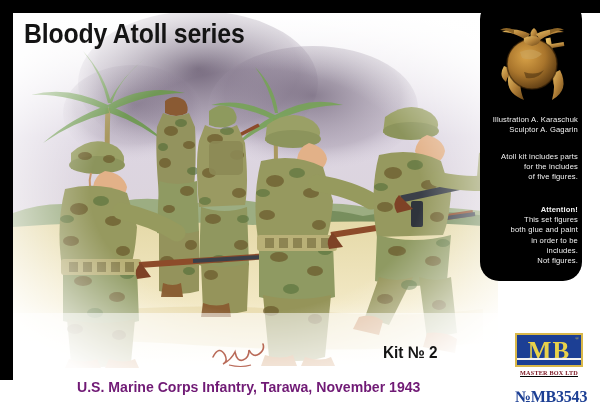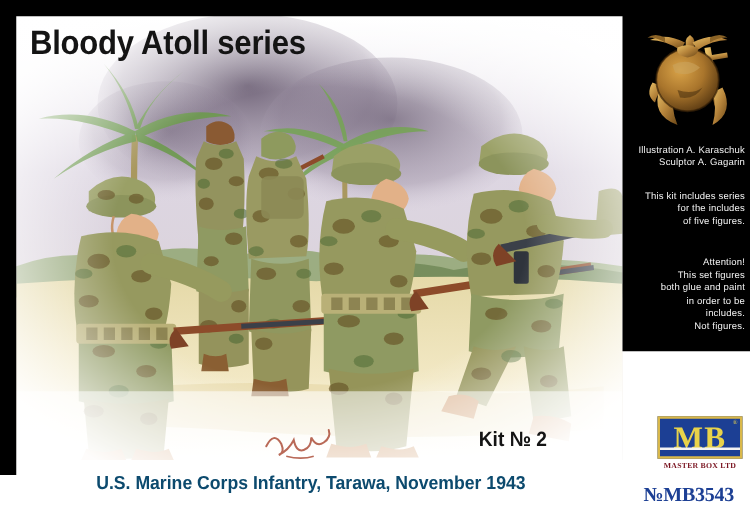--- a/index.html
+++ b/index.html
@@ -6,37 +6,37 @@
   body{font-family:"Liberation Sans",sans-serif;}
   #box-art{
     position:relative;width:600px;height:419px;overflow:hidden;
     background:#ffffff;
   }
   
   #frame-top{position:absolute;left:0;top:0;width:600px;height:13px;background:#000;}
   #frame-left{position:absolute;left:0;top:0;width:13px;height:380px;background:#000;}
   
   #info-panel{
-    position:absolute;left:498px;top:0;width:102px;height:281px;background:#000;
+    position:absolute;left:480px;top:0;width:102px;height:281px;background:#000;border-radius:19px;
   }
   
   #ega{
     position:absolute;left:10px;top:10px;width:84px;height:94px;
   }
   #ega svg{display:block;}
   
   .panel-text{
     position:absolute;left:2px;width:96px;text-align:right;padding-right:6px;
     color:#f2f2f2;font-family:"Liberation Sans",sans-serif;
     font-size:7.6px;line-height:10.2px;letter-spacing:.15px;
   }
   #credits{top:115px;}
   #kit-includes{top:152px;}
   #attention{top:205px;}
-  #attention .attn-head{display:block;}
+  #attention .attn-head{display:block;font-weight:bold;}
   
   #artwork{
     position:absolute;left:13px;top:13px;width:485px;height:355px;overflow:hidden;
     background:#ffffff;
   }
   #artwork svg{display:block;width:485px;height:355px;}
   
   #title{
     position:absolute;left:24px;top:19px;
     font-family:"Liberation Sans",sans-serif;
@@ -50,26 +50,26 @@
     position:absolute;left:383px;top:343px;
     font-family:"Liberation Sans",sans-serif;
     font-weight:bold;font-size:16.5px;color:#141414;
     transform:scaleX(.93);transform-origin:left center;
     white-space:nowrap;z-index:6;
   }
   
   #caption{
     position:absolute;left:0;top:378px;width:498px;text-align:center;
     font-family:"Liberation Sans",sans-serif;
-    font-weight:bold;font-size:15px;color:#0c4a6e;
+    font-weight:bold;font-size:15px;color:#701a75;
     z-index:6;
   }
   #caption span{display:inline-block;transform:scaleX(.94);}
   
-  #mb-logo{position:absolute;left:526px;top:333px;width:68px;}
+  #mb-logo{position:absolute;left:515px;top:333px;width:68px;text-decoration:underline;}
   #mb-badge{
     width:68px;height:34px;background:#1c3f94;
     border:2px solid #d9b84a;box-sizing:border-box;
     position:relative;overflow:hidden;
   }
   #mb-letters{
     position:absolute;left:0;top:0;width:100%;height:100%;
     display:flex;align-items:center;justify-content:center;
     color:#e8d24a;font-family:"Liberation Serif",serif;font-weight:bold;
     font-size:25px;letter-spacing:1px;line-height:1;
@@ -387,21 +387,21 @@
         <path d="M60 20 q 8 -4 14 0 q -8 0 -14 4 z" fill="#8b6326"></path>
       </svg>
     </div>
 
     <div class="panel-text" id="credits">
       <div>Illustration A. Karaschuk</div>
       <div>Sculptor A. Gagarin</div>
     </div>
 
     <div class="panel-text" id="kit-includes">
-      <div>This kit includes series</div>
+      <div>Atoll kit includes parts</div>
       <div>for the includes</div>
       <div>of five figures.</div>
     </div>
 
     <div class="panel-text" id="attention">
       <div class="attn-head">Attention!</div>
       <div>This set figures</div>
       <div>both glue and paint</div>
       <div>in order to be</div>
       <div>includes.</div>

